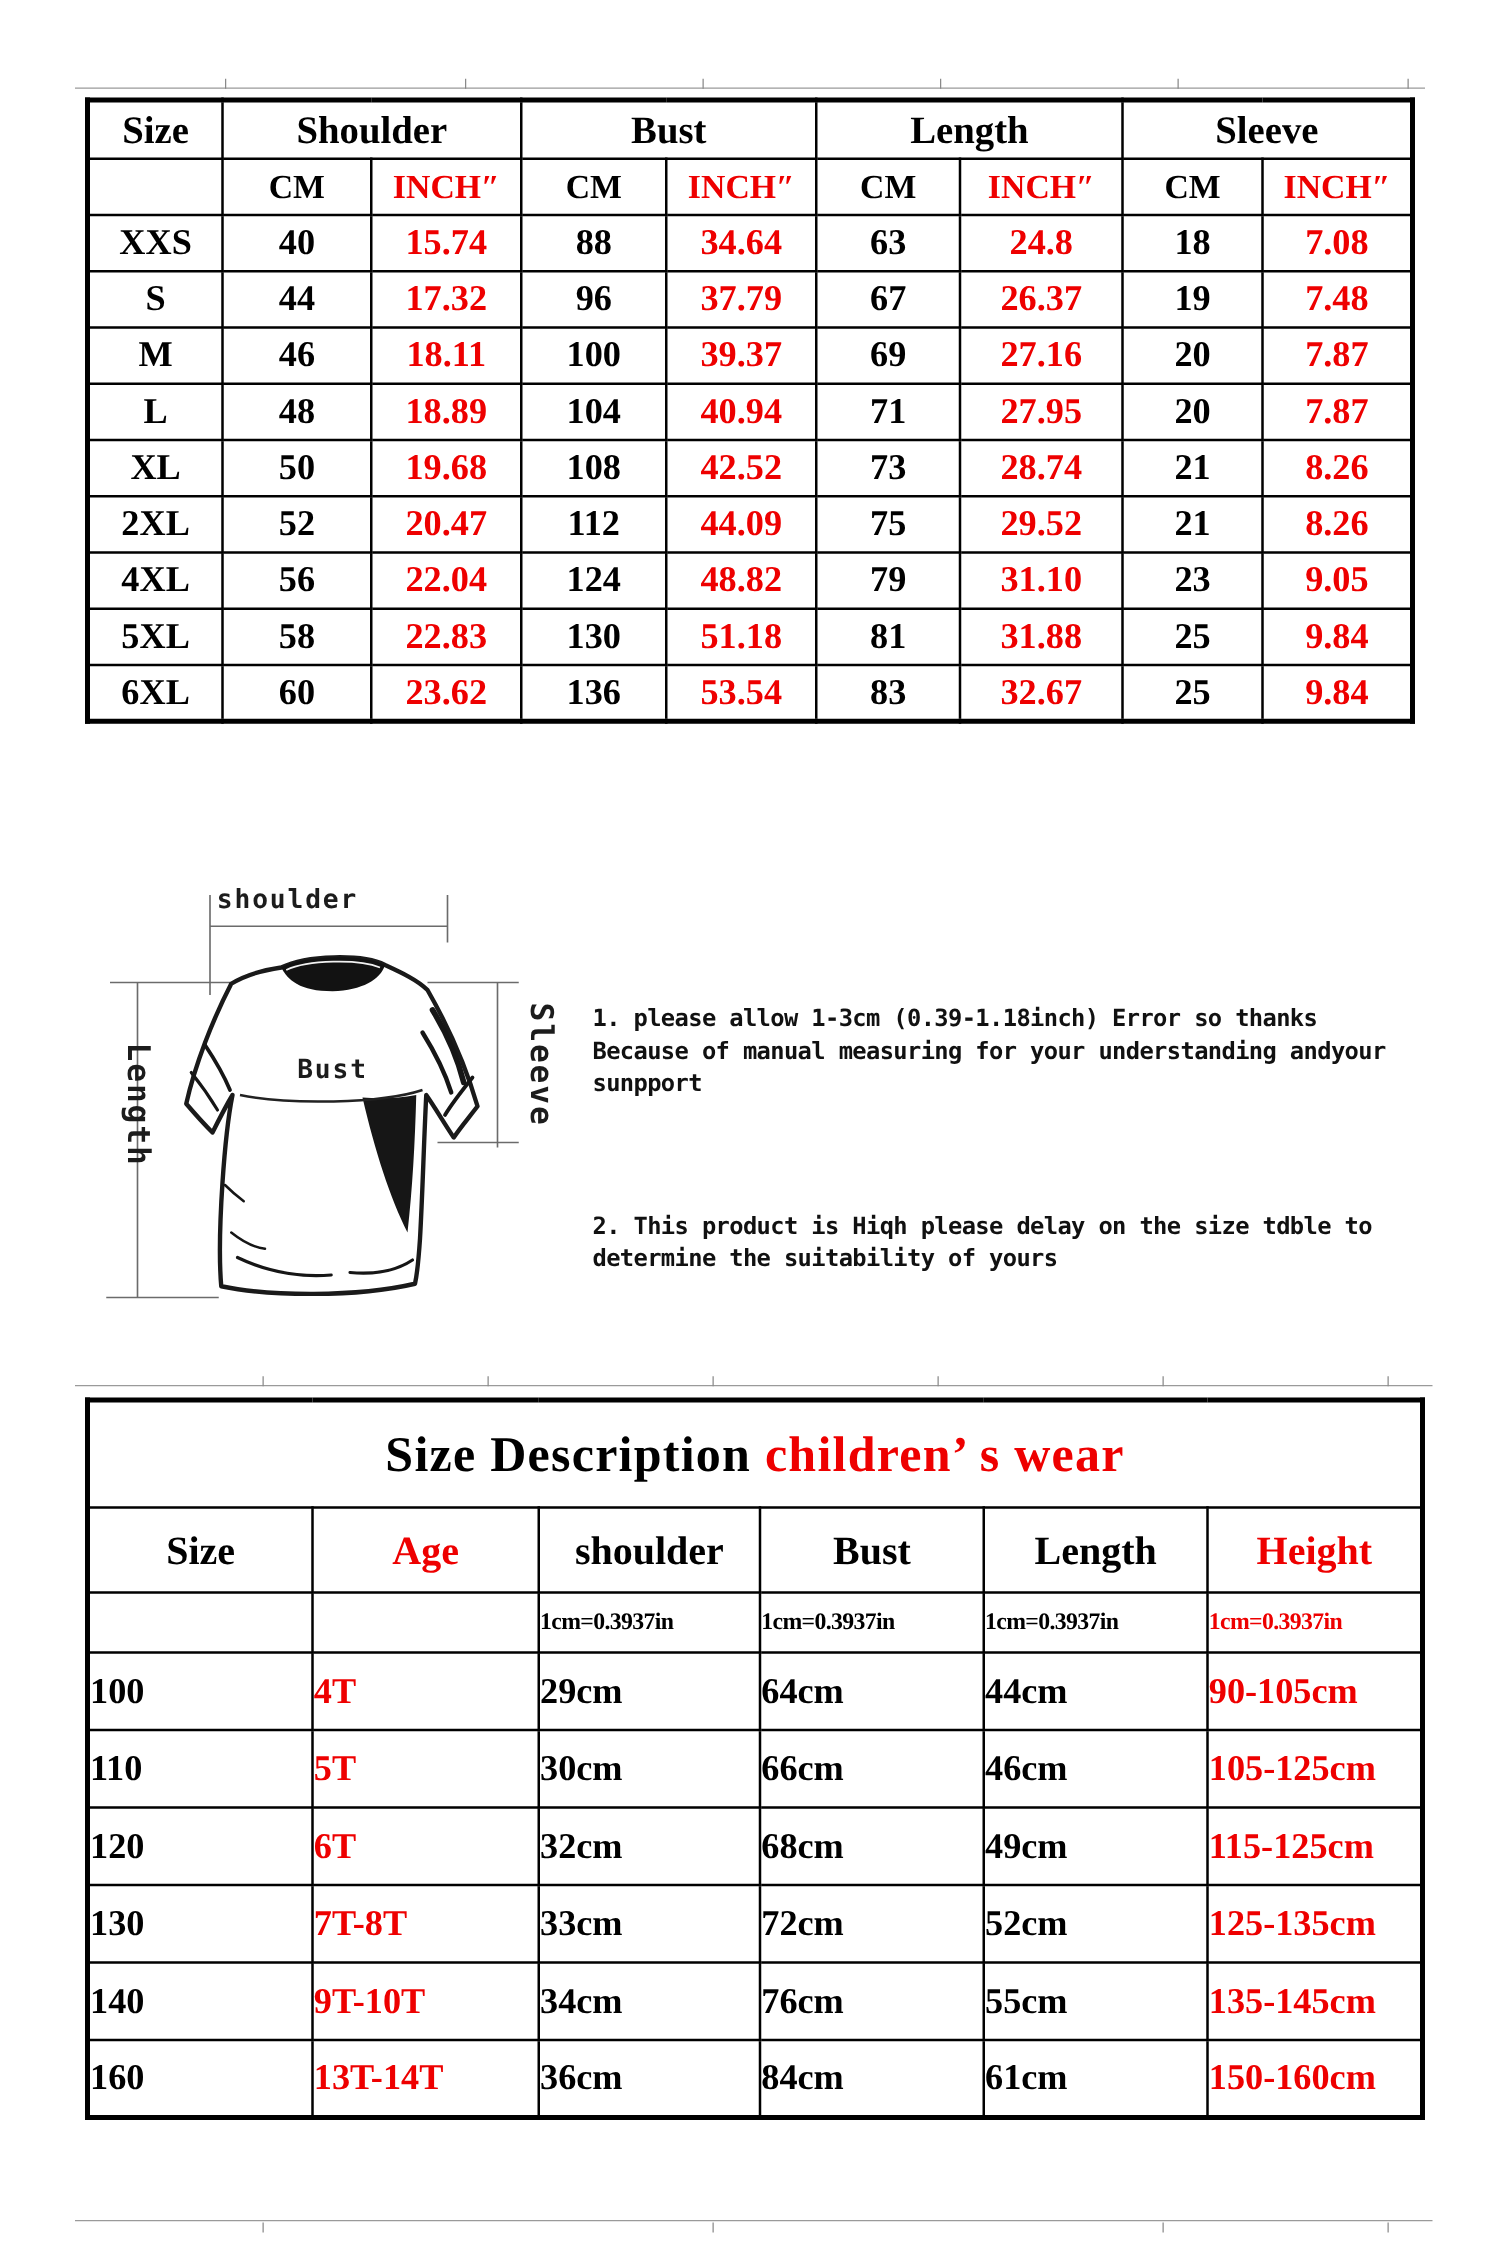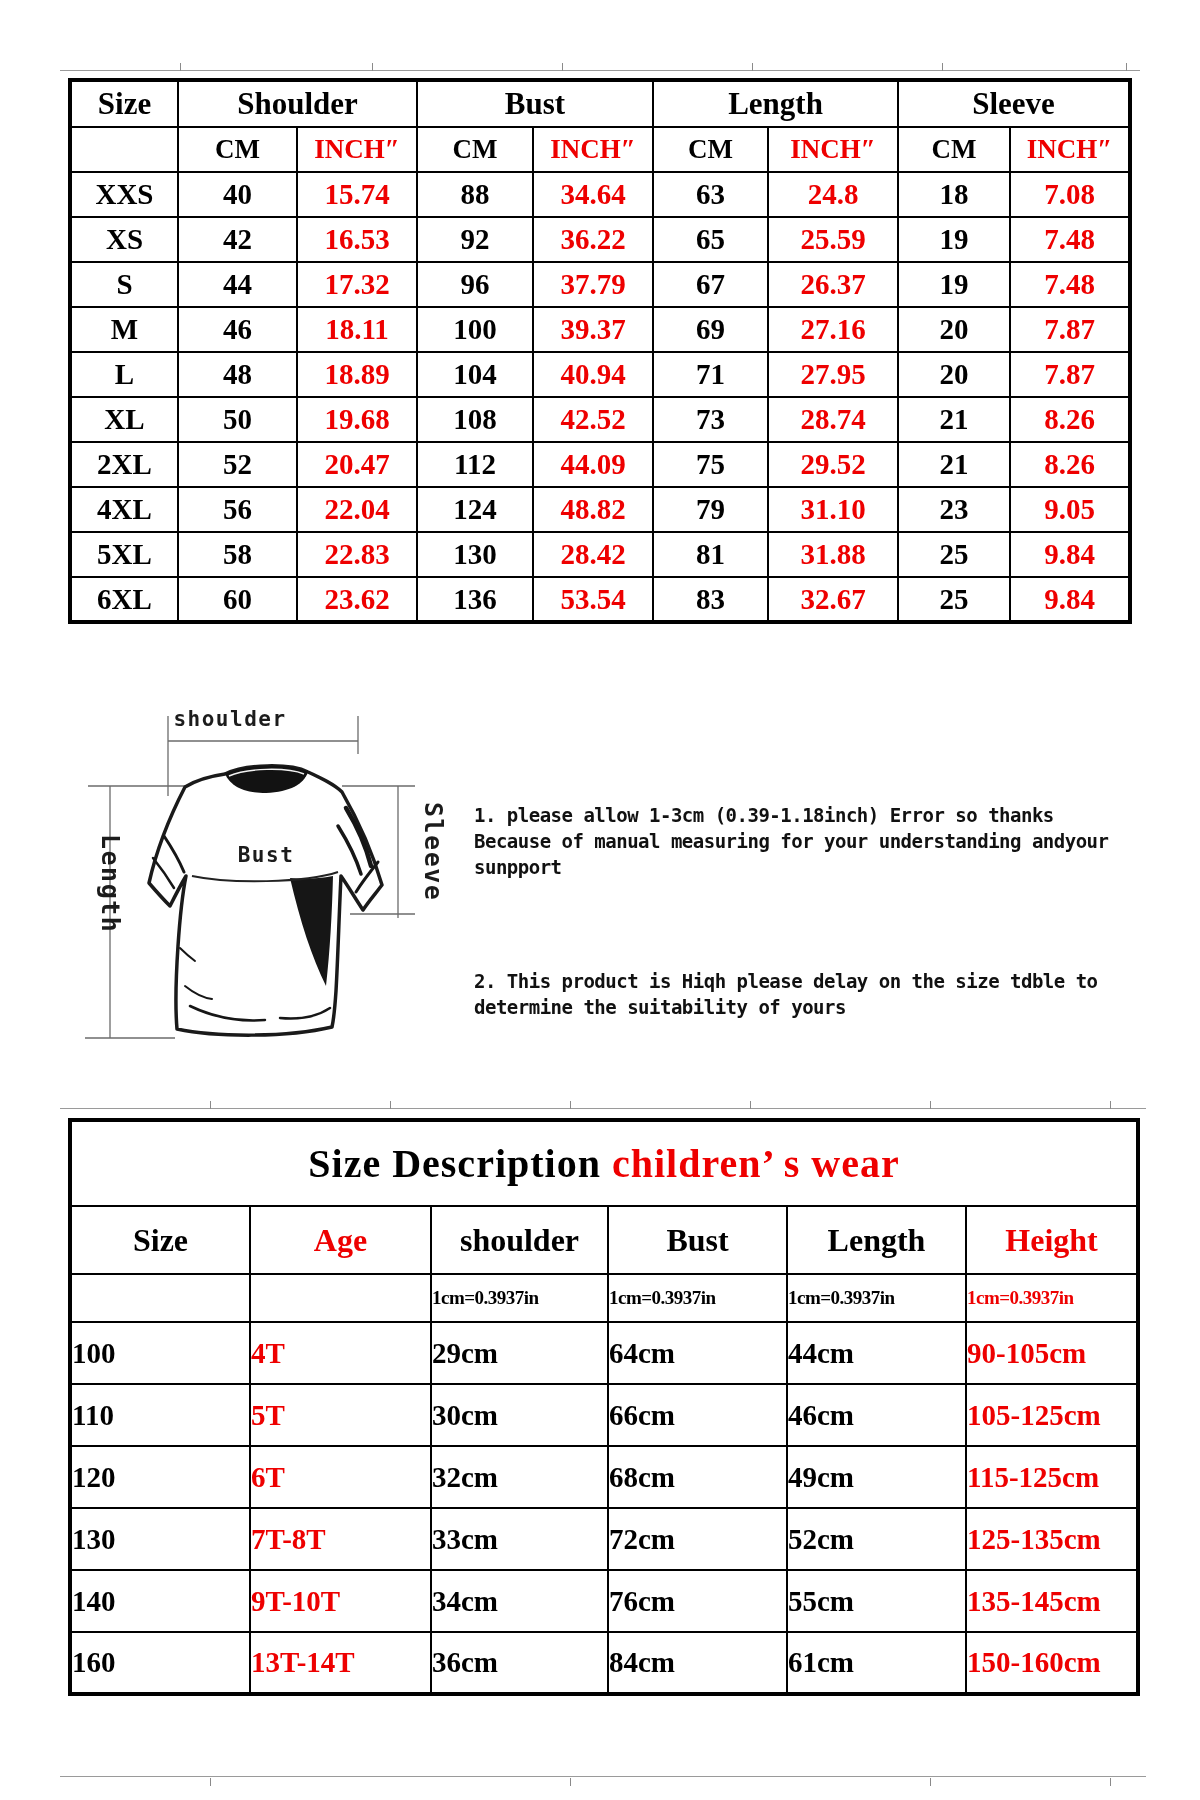--- a/index.html
+++ b/index.html
@@ -100,31 +100,20 @@
           <td>40</td>
           <td class="red">15.74</td>
           <td>88</td>
           <td class="red">34.64</td>
           <td>63</td>
           <td class="red">24.8</td>
           <td>18</td>
           <td class="red">7.08</td>
         </tr>
         <tr>
-          <td>XS</td>
-          <td>42</td>
-          <td class="red">16.53</td>
-          <td>92</td>
-          <td class="red">36.22</td>
-          <td>65</td>
-          <td class="red">25.59</td>
-          <td>19</td>
-          <td class="red">7.48</td>
-        </tr>
-        <tr>
           <td>S</td>
           <td>44</td>
           <td class="red">17.32</td>
           <td>96</td>
           <td class="red">37.79</td>
           <td>67</td>
           <td class="red">26.37</td>
           <td>19</td>
           <td class="red">7.48</td>
         </tr>
@@ -181,21 +170,21 @@
           <td>79</td>
           <td class="red">31.10</td>
           <td>23</td>
           <td class="red">9.05</td>
         </tr>
         <tr>
           <td>5XL</td>
           <td>58</td>
           <td class="red">22.83</td>
           <td>130</td>
-          <td class="red">28.42</td>
+          <td class="red">51.18</td>
           <td>81</td>
           <td class="red">31.88</td>
           <td>25</td>
           <td class="red">9.84</td>
         </tr>
         <tr>
           <td>6XL</td>
           <td>60</td>
           <td class="red">23.62</td>
           <td>136</td>

